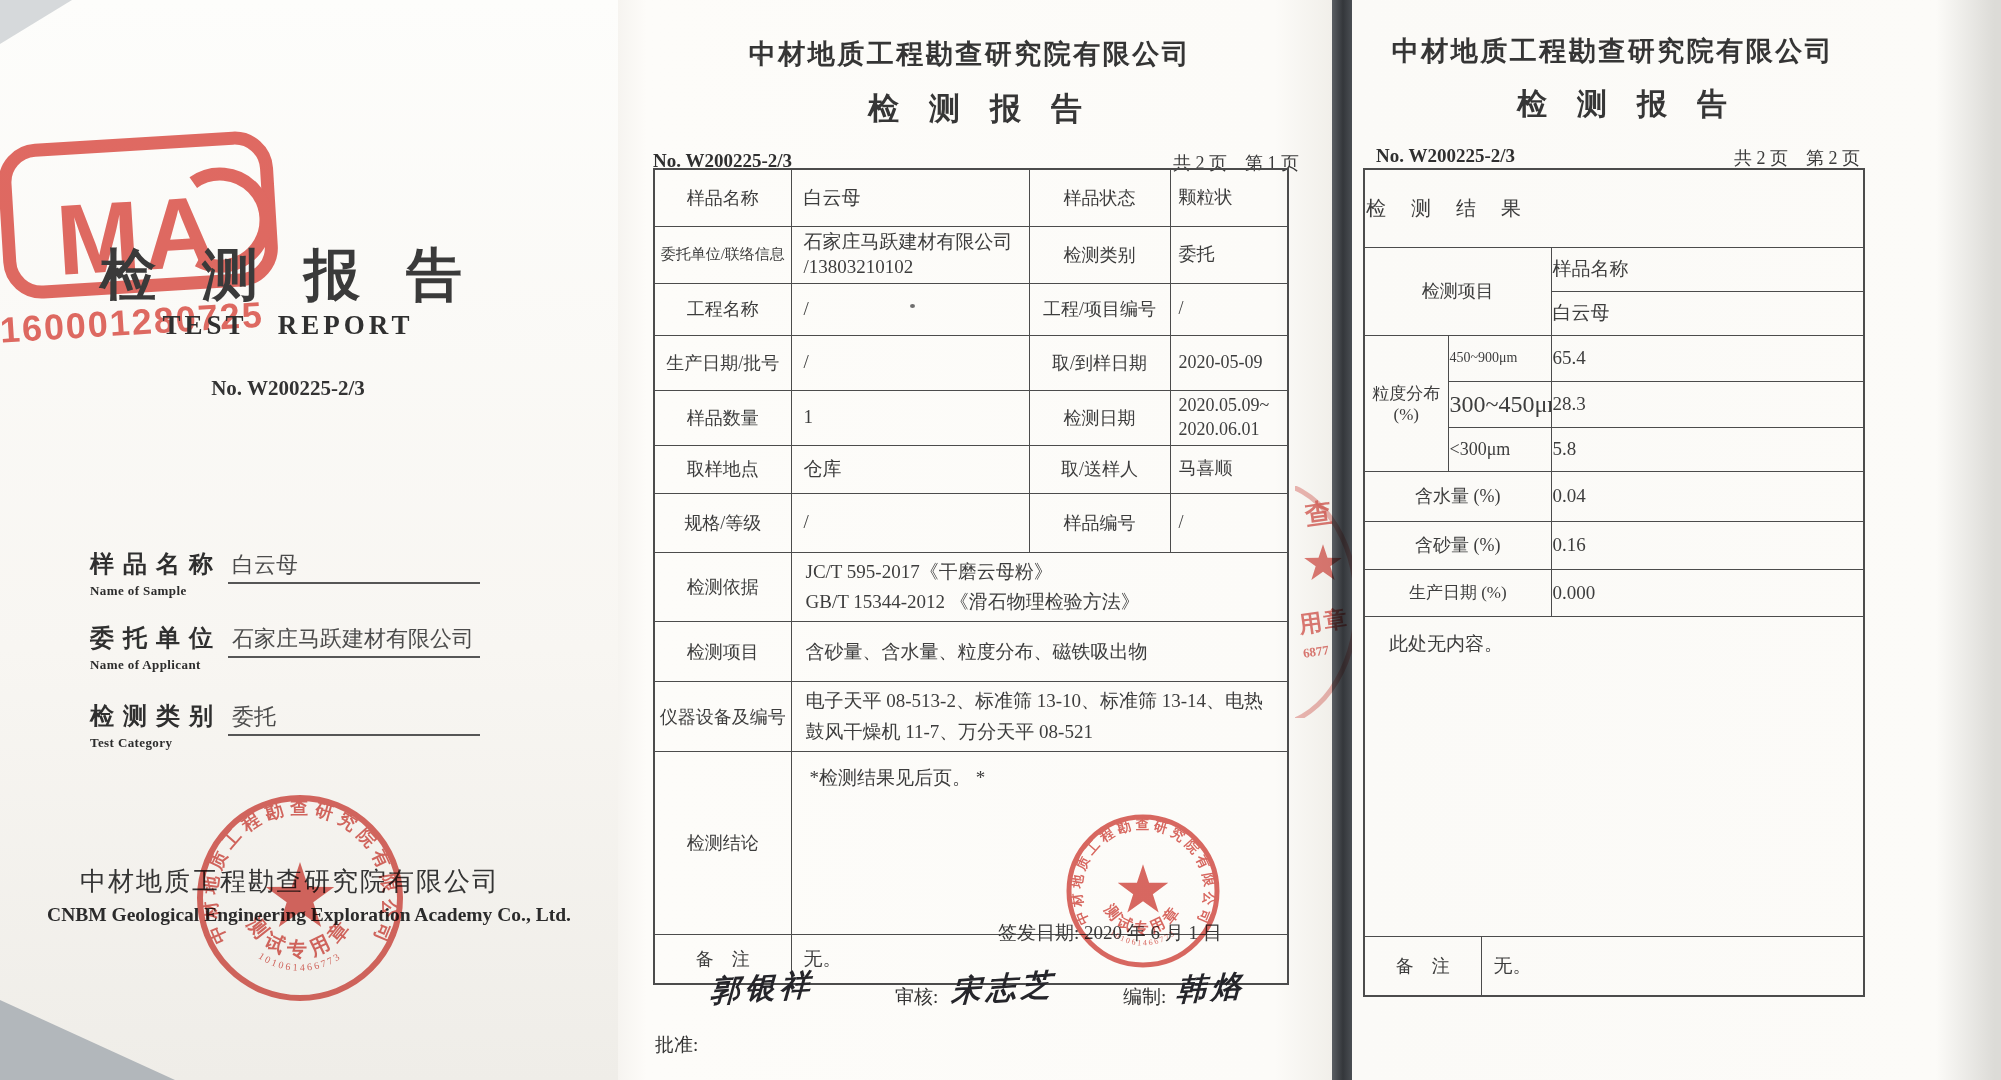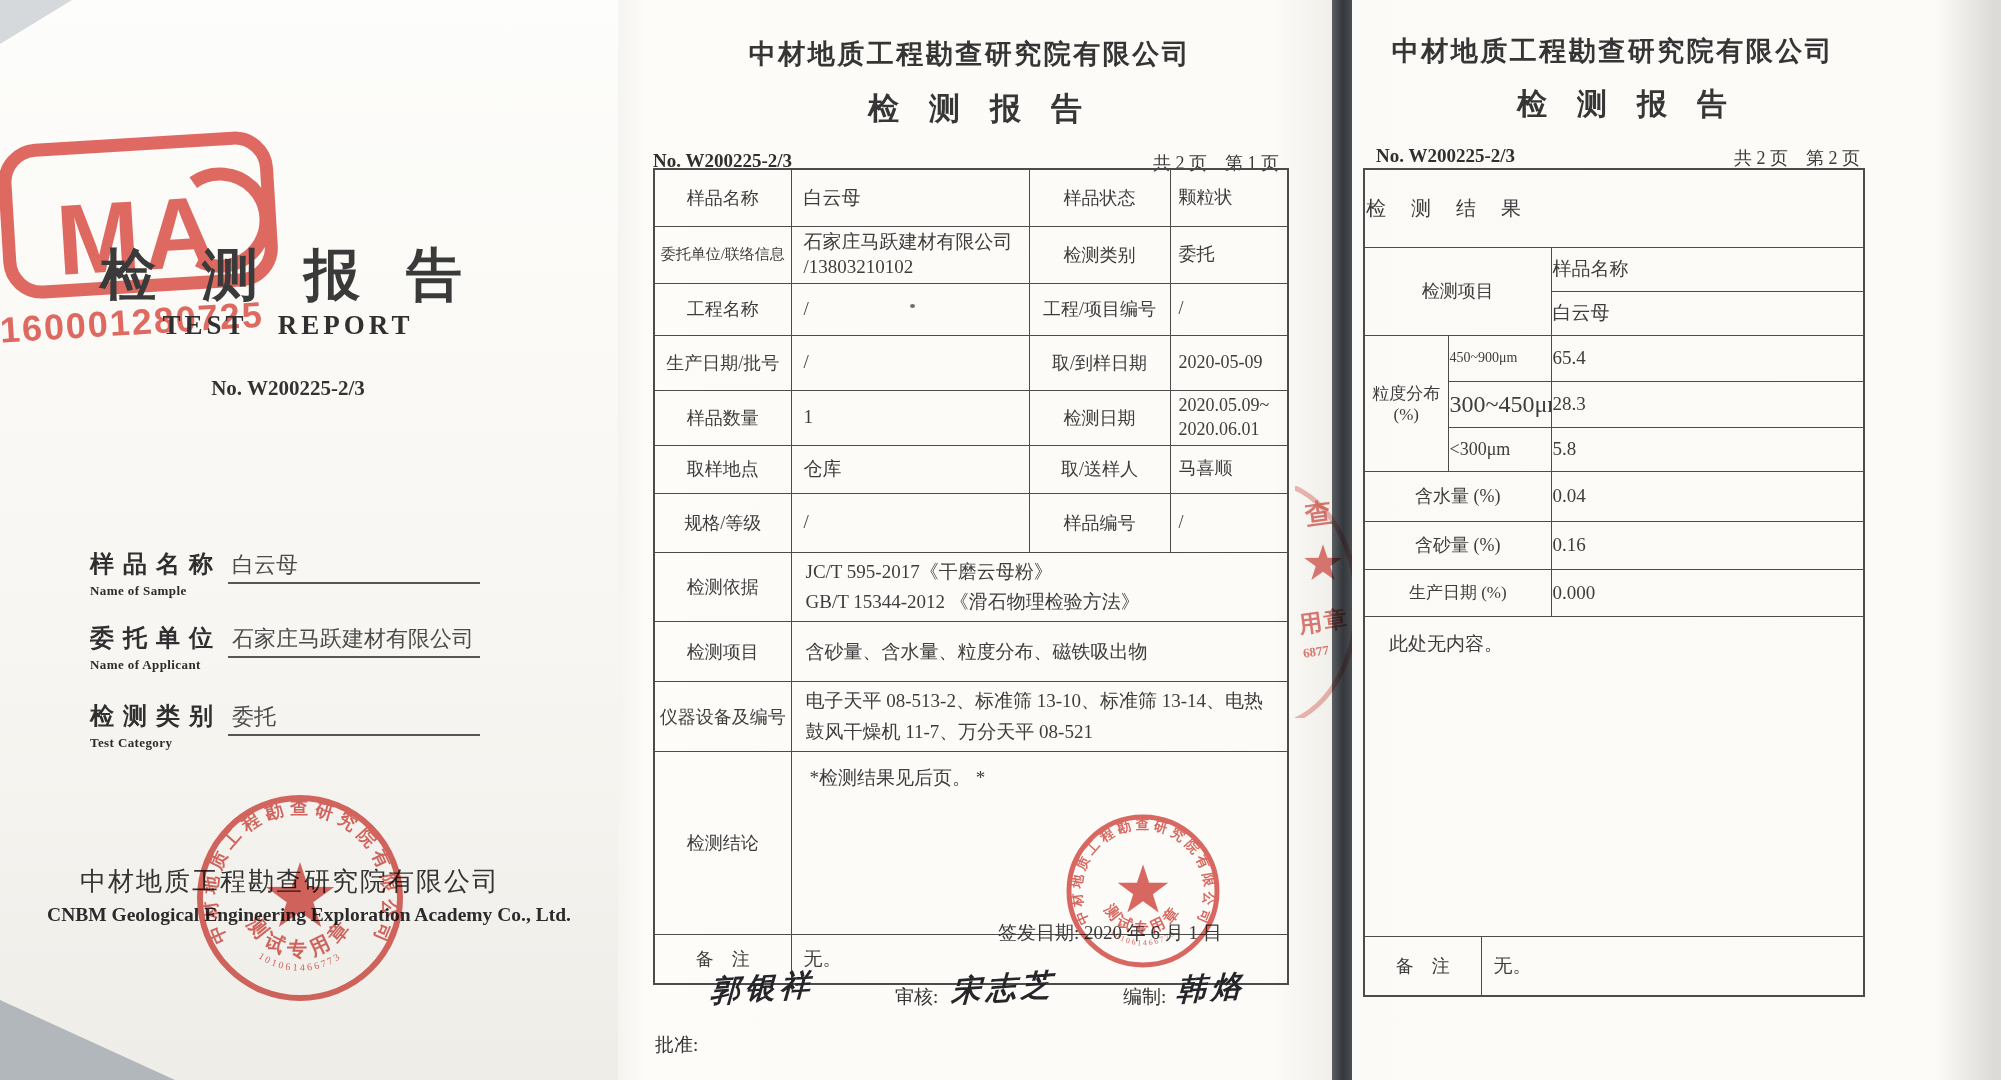--- a/index.html
+++ b/index.html
@@ -126,21 +126,21 @@
       <text font-size="10" fill="#d44f47" letter-spacing="2.5" text-anchor="middle">
         <textPath href="#s1ser" startOffset="50%">101061466773</textPath>
       </text>
     </svg>
   </div>
 
   <div id="page2" class="page">
     <div class="abs hd-company ctr" style="left:35px;top:36px;width:634px;">中材地质工程勘查研究院有限公司</div>
     <div class="abs hd-title" style="left:250px;top:88px;">检测报告</div>
     <div class="abs hd-no" style="left:35px;top:150px;">No. W200225-2/3</div>
-    <div class="abs hd-pageinfo" style="left:484px;top:151px;width:177px;">共 2 页　第 1 页</div>
+    <div class="abs hd-pageinfo" style="left:504px;top:151px;width:177px;">共 2 页　第 1 页</div>
 
     <table class="abs doc-table" style="left:35px;top:168px;width:634px;">
       <colgroup>
           <col style="width:137px">
           <col style="width:238px">
           <col style="width:141px">
           <col style="width:118px">
         </colgroup>
       <tbody>
           <tr style="height:57px">

